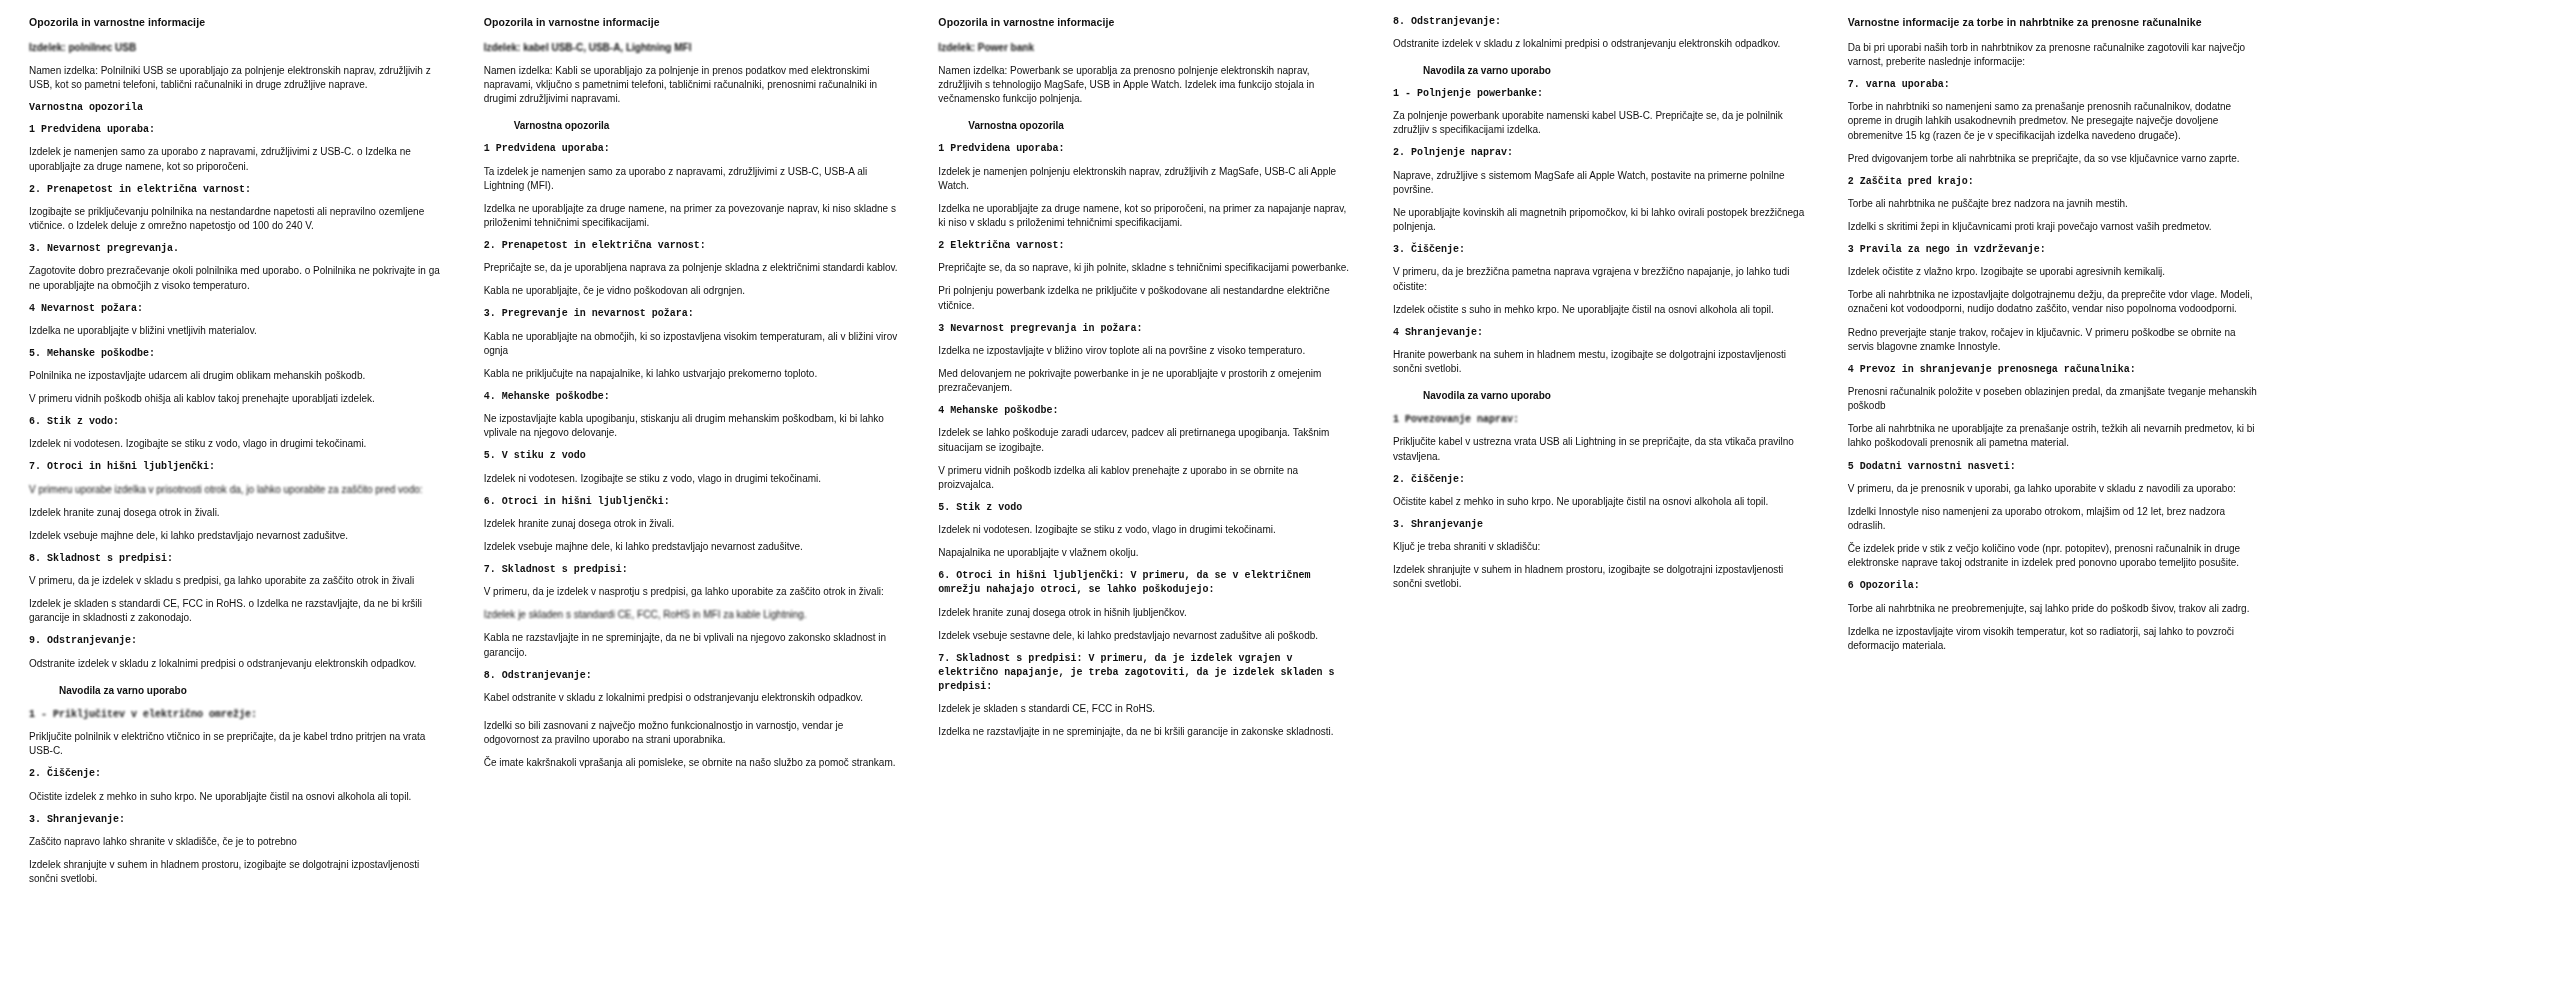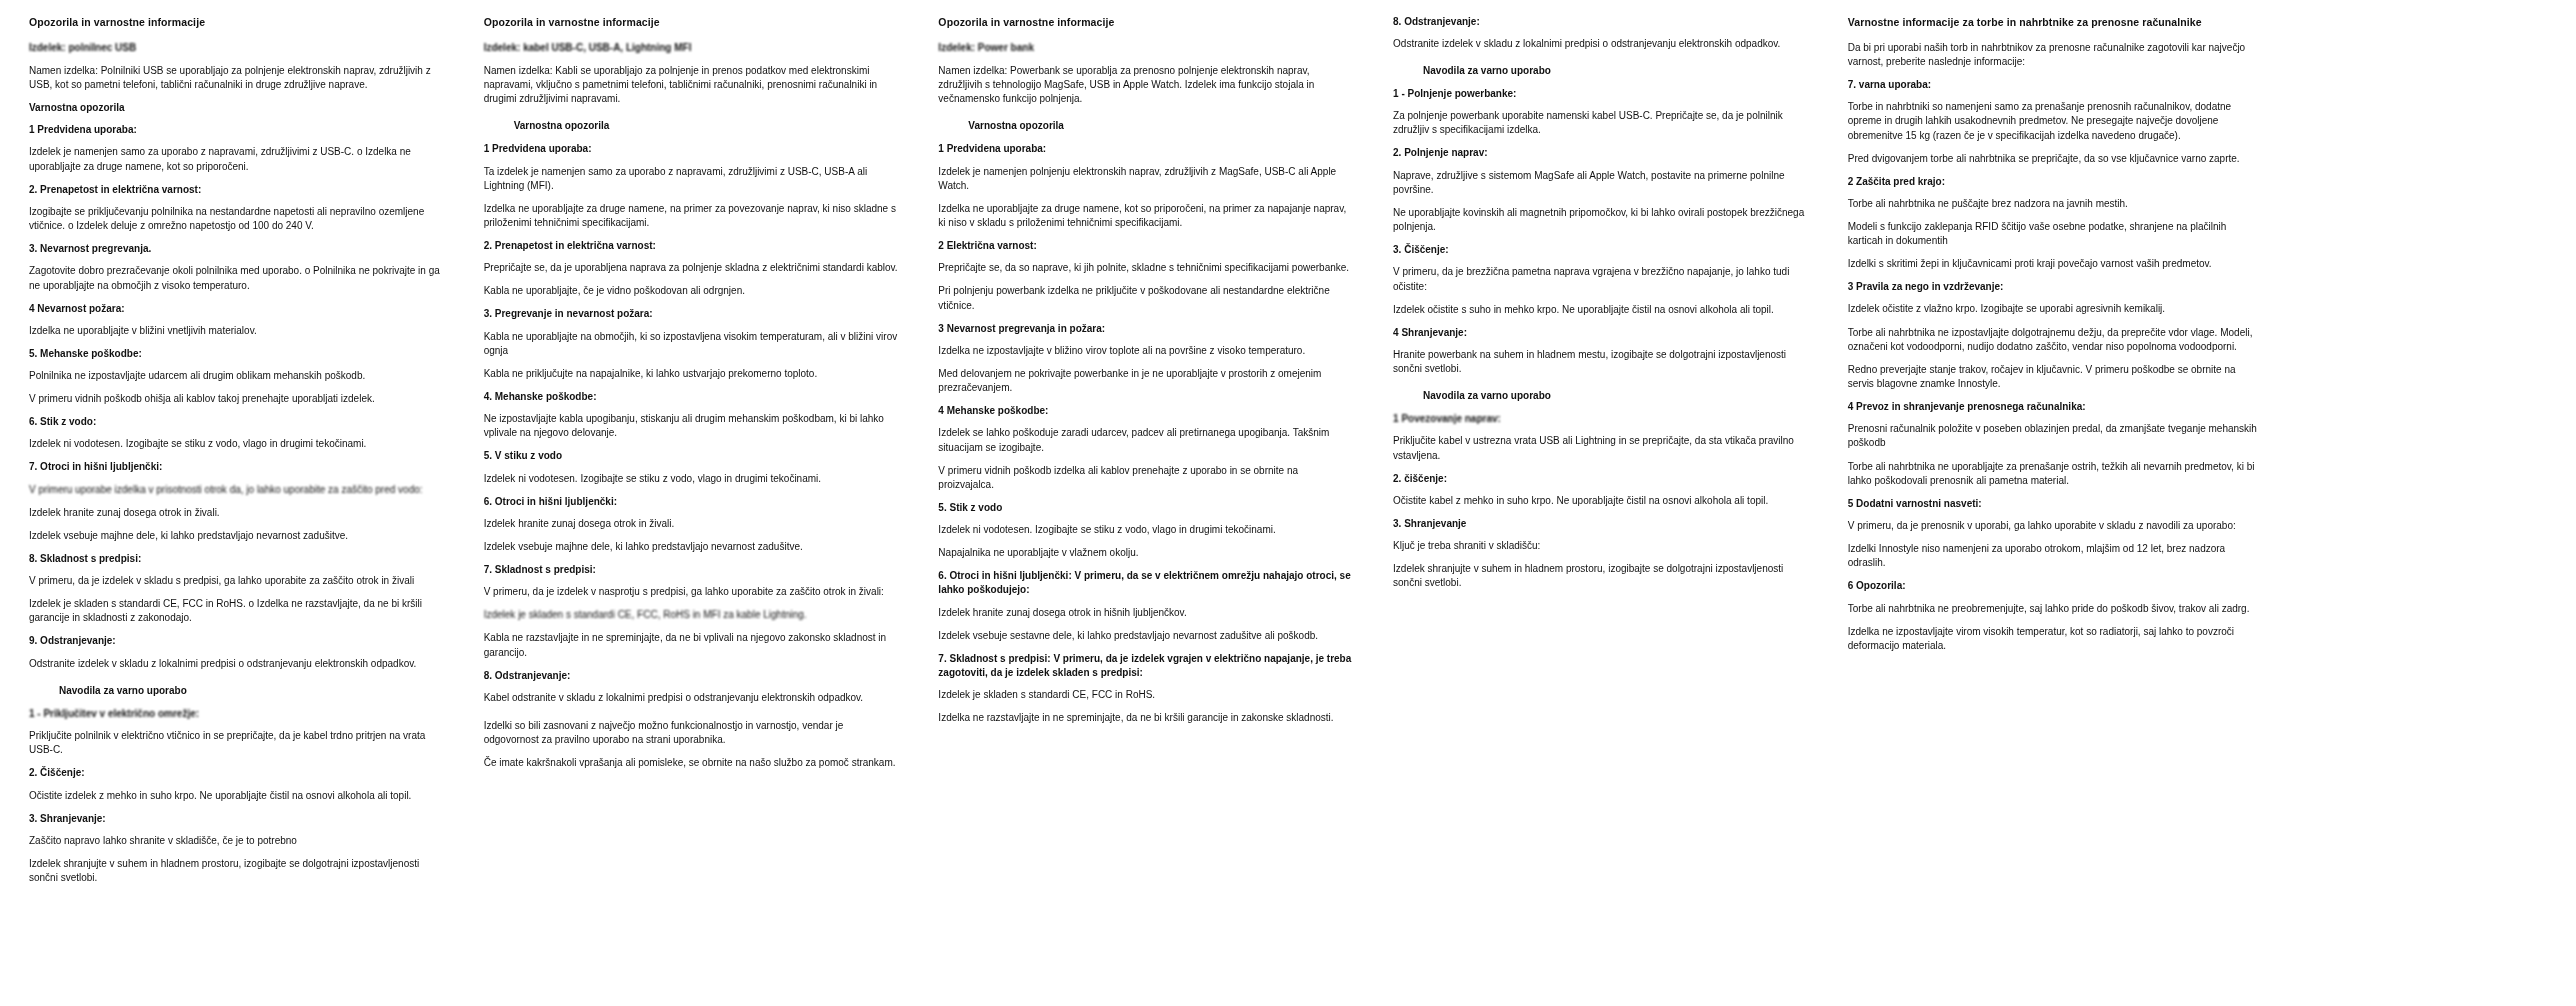--- a/index.html
+++ b/index.html
@@ -34,20 +34,21 @@
     font-size: 10.5px;
     margin: 0 0 11.3px 0;
     letter-spacing: 0.1px;
   }
   .p {
     margin: 0 0 8.9px 0;
   }
   .h-bold {
     font-weight: bold;
     margin: 0 0 8px 0;
+    font-family: Liberation Mono, monospace;
   }
   .h-section {
     font-weight: bold;
     margin: 13px 0 8.9px 0;
     padding-left: 30px;
   }
   .lead-bold {
     font-weight: bold;
   }
   .blur-soft {
@@ -65,30 +66,30 @@
     <div class="column"><div class="col-title">Opozorila in varnostne informacije</div><div class="p lead-bold blur-soft">Izdelek: Power bank</div><div class="p">Namen izdelka: Powerbank se uporablja za prenosno polnjenje elektronskih naprav, združljivih s tehnologijo MagSafe, USB in Apple Watch. Izdelek ima funkcijo stojala in večnamensko funkcijo polnjenja.</div><div class="h-section">Varnostna opozorila</div><div class="h-bold">1 Predvidena uporaba:</div><div class="p">Izdelek je namenjen polnjenju elektronskih naprav, združljivih z MagSafe, USB-C ali Apple Watch.</div><div class="p">Izdelka ne uporabljajte za druge namene, kot so priporočeni, na primer za napajanje naprav, ki niso v skladu s priloženimi tehničnimi specifikacijami.</div><div class="h-bold">2 Električna varnost:</div><div class="p">Prepričajte se, da so naprave, ki jih polnite, skladne s tehničnimi specifikacijami powerbanke.</div><div class="p">Pri polnjenju powerbank izdelka ne priključite v poškodovane ali nestandardne električne vtičnice.</div><div class="h-bold">3 Nevarnost pregrevanja in požara:</div><div class="p">Izdelka ne izpostavljajte v bližino virov toplote ali na površine z visoko temperaturo.</div><div class="p">Med delovanjem ne pokrivajte powerbanke in je ne uporabljajte v prostorih z omejenim prezračevanjem.</div><div class="h-bold">4 Mehanske poškodbe:</div><div class="p">Izdelek se lahko poškoduje zaradi udarcev, padcev ali pretirnanega upogibanja. Takšnim situacijam se izogibajte.</div><div class="p">V primeru vidnih poškodb izdelka ali kablov prenehajte z uporabo in se obrnite na proizvajalca.</div><div class="h-bold">5. Stik z vodo</div><div class="p">Izdelek ni vodotesen. Izogibajte se stiku z vodo, vlago in drugimi tekočinami.</div><div class="p">Napajalnika ne uporabljajte v vlažnem okolju.</div><div class="h-bold">6. Otroci in hišni ljubljenčki: V primeru, da se v električnem omrežju nahajajo otroci, se lahko poškodujejo:</div><div class="p">Izdelek hranite zunaj dosega otrok in hišnih ljubljenčkov.</div><div class="p">Izdelek vsebuje sestavne dele, ki lahko predstavljajo nevarnost zadušitve ali poškodb.</div><div class="h-bold">7. Skladnost s predpisi: V primeru, da je izdelek vgrajen v električno napajanje, je treba zagotoviti, da je izdelek skladen s predpisi:</div><div class="p">Izdelek je skladen s standardi CE, FCC in RoHS.</div><div class="p">Izdelka ne razstavljajte in ne spreminjajte, da ne bi kršili garancije in zakonske skladnosti.</div></div>
     <div class="column"><div class="h-bold">8. Odstranjevanje:</div><div class="p">Odstranite izdelek v skladu z lokalnimi predpisi o odstranjevanju elektronskih odpadkov.</div><div class="h-section">Navodila za varno uporabo</div><div class="h-bold">1 - Polnjenje powerbanke:</div><div class="p">Za polnjenje powerbank uporabite namenski kabel USB-C. Prepričajte se, da je polnilnik združljiv s specifikacijami izdelka.</div><div class="h-bold">2. Polnjenje naprav:</div><div class="p">Naprave, združljive s sistemom MagSafe ali Apple Watch, postavite na primerne polnilne površine.</div><div class="p">Ne uporabljajte kovinskih ali magnetnih pripomočkov, ki bi lahko ovirali postopek brezžičnega polnjenja.</div><div class="h-bold">3. Čiščenje:</div><div class="p">V primeru, da je brezžična pametna naprava vgrajena v brezžično napajanje, jo lahko tudi očistite:</div><div class="p">Izdelek očistite s suho in mehko krpo. Ne uporabljajte čistil na osnovi alkohola ali topil.</div><div class="h-bold">4 Shranjevanje:</div><div class="p">Hranite powerbank na suhem in hladnem mestu, izogibajte se dolgotrajni izpostavljenosti sončni svetlobi.</div><div class="h-section">Navodila za varno uporabo</div><div class="h-bold blur-soft">1 Povezovanje naprav:</div><div class="p">Priključite kabel v ustrezna vrata USB ali Lightning in se prepričajte, da sta vtikača pravilno vstavljena.</div><div class="h-bold">2. čiščenje:</div><div class="p">Očistite kabel z mehko in suho krpo. Ne uporabljajte čistil na osnovi alkohola ali topil.</div><div class="h-bold">3. Shranjevanje</div><div class="p">Ključ je treba shraniti v skladišču:</div><div class="p">Izdelek shranjujte v suhem in hladnem prostoru, izogibajte se dolgotrajni izpostavljenosti sončni svetlobi.</div></div>
     <div class="column">
       <div class="col-title">Varnostne informacije za torbe in nahrbtnike za prenosne računalnike</div>
       <div class="p">Da bi pri uporabi naših torb in nahrbtnikov za prenosne računalnike zagotovili kar največjo varnost, preberite naslednje informacije:</div>
       <div class="h-bold">7. varna uporaba:</div>
       <div class="p">Torbe in nahrbtniki so namenjeni samo za prenašanje prenosnih računalnikov, dodatne opreme in drugih lahkih usakodnevnih predmetov. Ne presegajte največje dovoljene obremenitve 15 kg (razen če je v specifikacijah izdelka navedeno drugače).</div>
       <div class="p">Pred dvigovanjem torbe ali nahrbtnika se prepričajte, da so vse ključavnice varno zaprte.</div>
       <div class="h-bold">2 Zaščita pred krajo:</div>
       <div class="p">Torbe ali nahrbtnika ne puščajte brez nadzora na javnih mestih.</div>
-      <div class="p">Modeli s funkcijo zaklepanja RFID ščitijo vaše osebne podatke, shranjene na plačilnih karticah in dokumentih</div>
       <div class="p">Izdelki s skritimi žepi in ključavnicami proti kraji povečajo varnost vaših predmetov.</div>
       <div class="h-bold">3 Pravila za nego in vzdrževanje:</div>
       <div class="p">Izdelek očistite z vlažno krpo. Izogibajte se uporabi agresivnih kemikalij.</div>
       <div class="p">Torbe ali nahrbtnika ne izpostavljajte dolgotrajnemu dežju, da preprečite vdor vlage. Modeli, označeni kot vodoodporni, nudijo dodatno zaščito, vendar niso popolnoma vodoodporni.</div>
       <div class="p">Redno preverjajte stanje trakov, ročajev in ključavnic. V primeru poškodbe se obrnite na servis blagovne znamke Innostyle.</div>
       <div class="h-bold">4 Prevoz in shranjevanje prenosnega računalnika:</div>
       <div class="p">Prenosni računalnik položite v poseben oblazinjen predal, da zmanjšate tveganje mehanskih poškodb</div>
       <div class="p">Torbe ali nahrbtnika ne uporabljajte za prenašanje ostrih, težkih ali nevarnih predmetov, ki bi lahko poškodovali prenosnik ali pametna material.</div>
       <div class="h-bold">5 Dodatni varnostni nasveti:</div>
       <div class="p">V primeru, da je prenosnik v uporabi, ga lahko uporabite v skladu z navodili za uporabo:</div>
       <div class="p">Izdelki Innostyle niso namenjeni za uporabo otrokom, mlajšim od 12 let, brez nadzora odraslih.</div>
+      <div class="p">Če izdelek pride v stik z večjo količino vode (npr. potopitev), prenosni računalnik in druge elektronske naprave takoj odstranite in izdelek pred ponovno uporabo temeljito posušite.</div>
       <div class="h-bold">6 Opozorila:</div>
       <div class="p">Torbe ali nahrbtnika ne preobremenjujte, saj lahko pride do poškodb šivov, trakov ali zadrg.</div>
       <div class="p">Izdelka ne izpostavljajte virom visokih temperatur, kot so radiatorji, saj lahko to povzroči deformacijo materiala.</div>
     </div>
   </div>
 
 
 </body></html>

